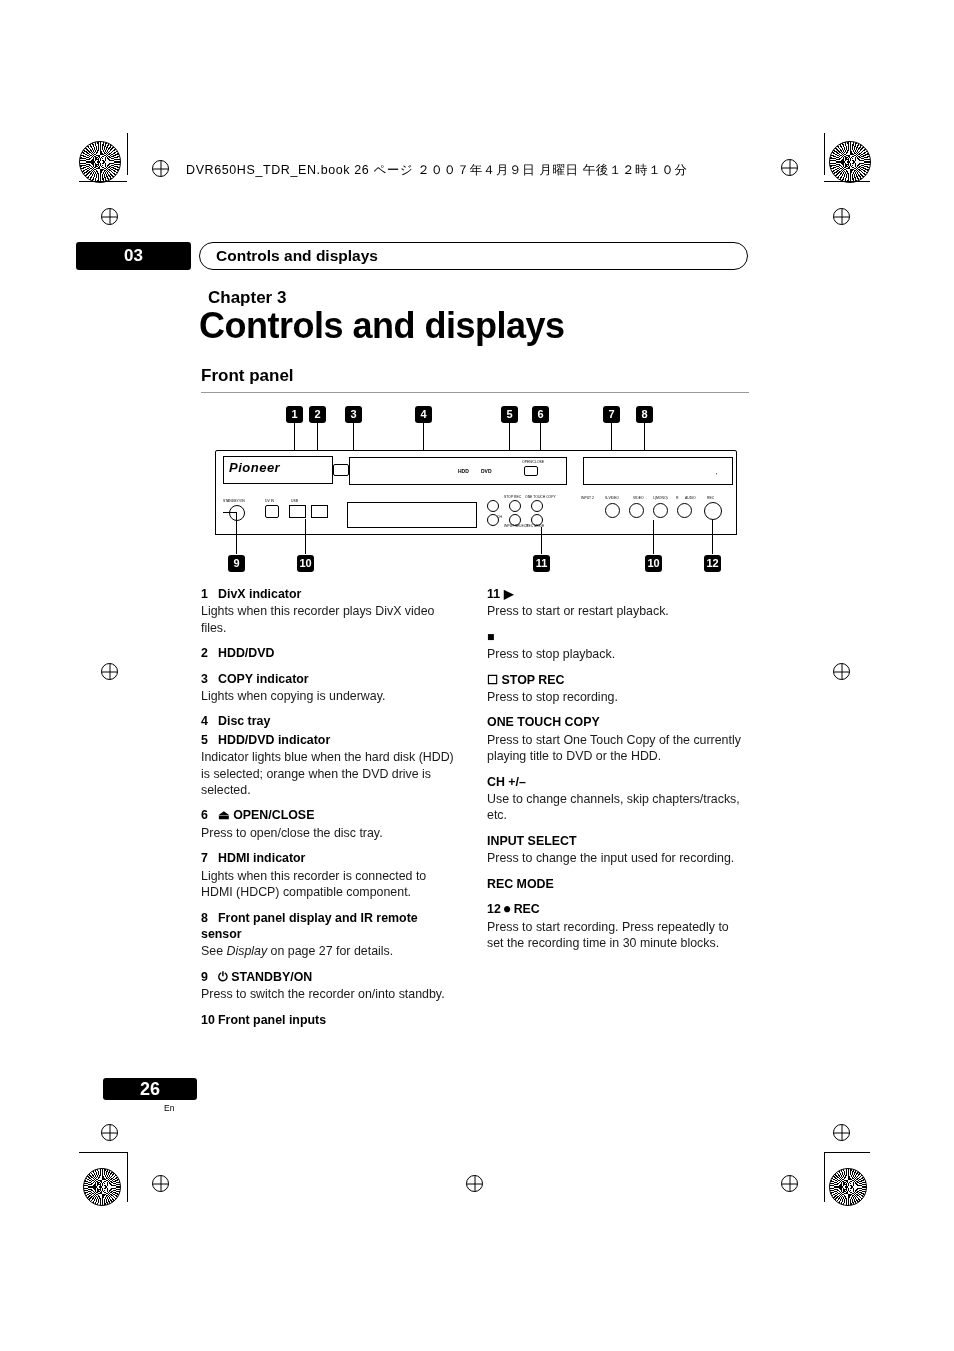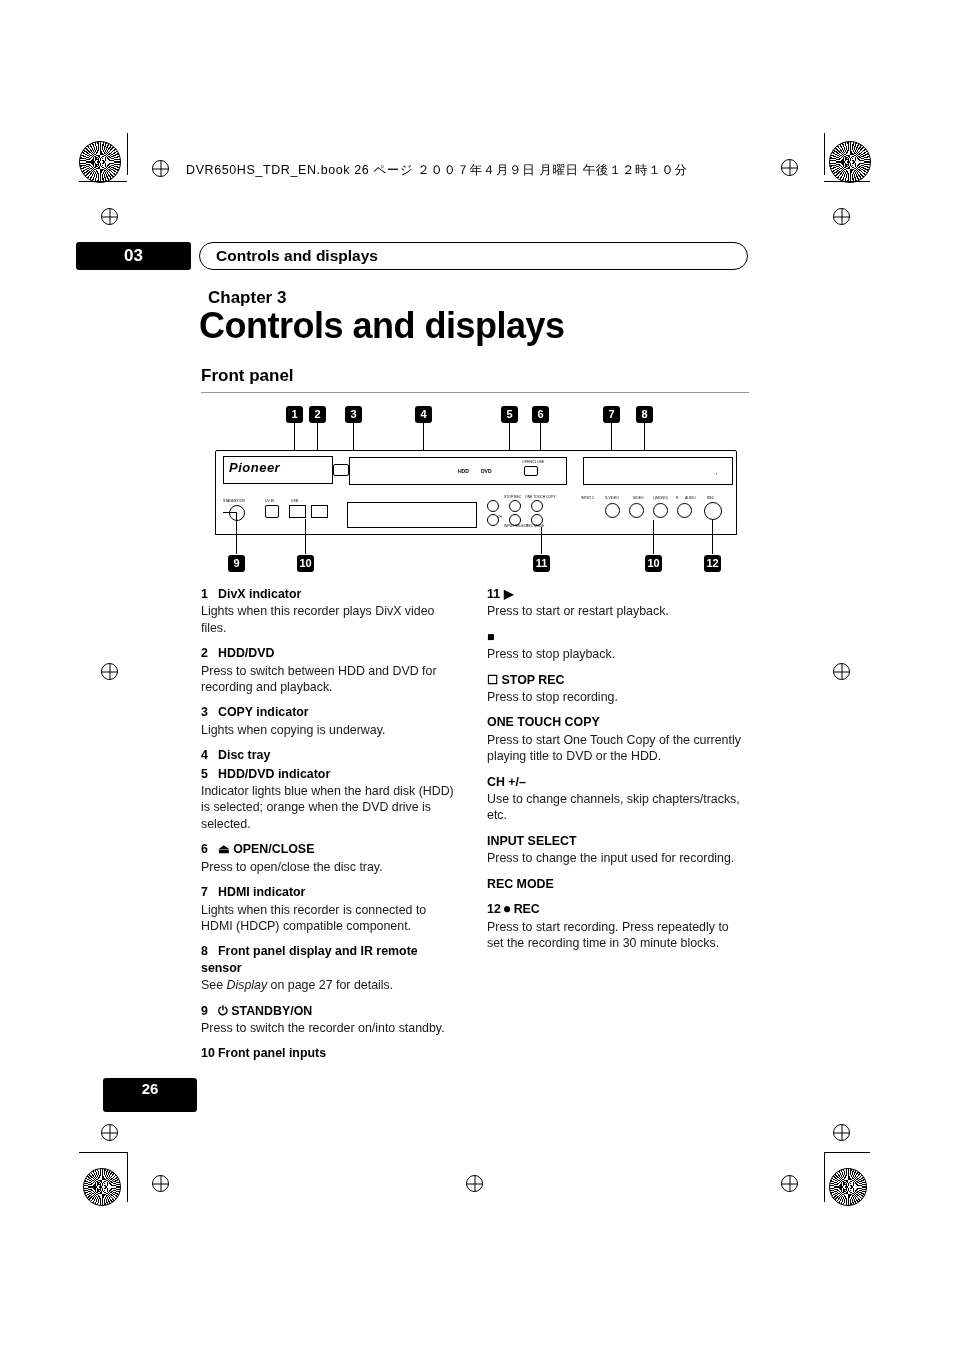--- a/index.html
+++ b/index.html
@@ -91,22 +91,22 @@
   .colL{left:201px;top:586px;}
   .colR{left:487px;top:586px;}
   .itemhead{font-weight:bold;color:#000;margin-top:9px;}
   .itemhead:first-child{margin-top:0;}
   .itemhead .num{display:inline-block;min-width:17px;}
   .itemtext{margin-top:1px;}
   .itemtext i{font-style:italic;}
 
   
   .pagenum{
-    position:absolute;left:103px;top:1078px;width:94px;height:34px;background:#000;color:#fff;
-    font-size:15px;font-weight:bold;text-align:center;line-height:22px;border-radius:3px;
+    position:absolute;left:103px;top:1078px;width:94px;height:22px;background:#000;color:#fff;
+    font-size:18px;font-weight:bold;text-align:center;line-height:22px;border-radius:3px;
   }
   .pagelang{position:absolute;left:164px;top:1103px;font-size:8.5px;}
 </style>
 </head>
 <body>
 
 <div class="page">
 
   <div class="hatch" style="left:79px;top:141px;width:40px;height:40px;"></div>
   <div class="hatch" style="left:829px;top:141px;width:40px;height:40px;"></div>
@@ -244,21 +244,20 @@
     <div class="callout" style="left:332px;top:155px;">11</div>
     <div class="callout" style="left:444px;top:155px;">10</div>
     <div class="callout" style="left:503px;top:155px;">12</div>
   </div>
 
   <div class="col colL">
     <div class="itemhead"><span class="num">1</span><span>DivX indicator</span></div>
     <div class="itemtext">Lights when this recorder plays DivX video files.</div>
 
     <div class="itemhead"><span class="num">2</span><span>HDD/DVD</span></div>
-    <div class="itemtext">Press to switch between HDD and DVD for recording and playback.</div>
 
     <div class="itemhead"><span class="num">3</span><span>COPY indicator</span></div>
     <div class="itemtext">Lights when copying is underway.</div>
 
     <div class="itemhead"><span class="num">4</span><span>Disc tray</span></div>
 
     <div class="itemhead" style="margin-top:2px;"><span class="num">5</span><span>HDD/DVD indicator</span></div>
     <div class="itemtext">Indicator lights blue when the hard disk (HDD) is selected; orange when the DVD drive is selected.</div>
 
     <div class="itemhead"><span class="num">6</span><span>⏏ OPEN/CLOSE</span></div>

